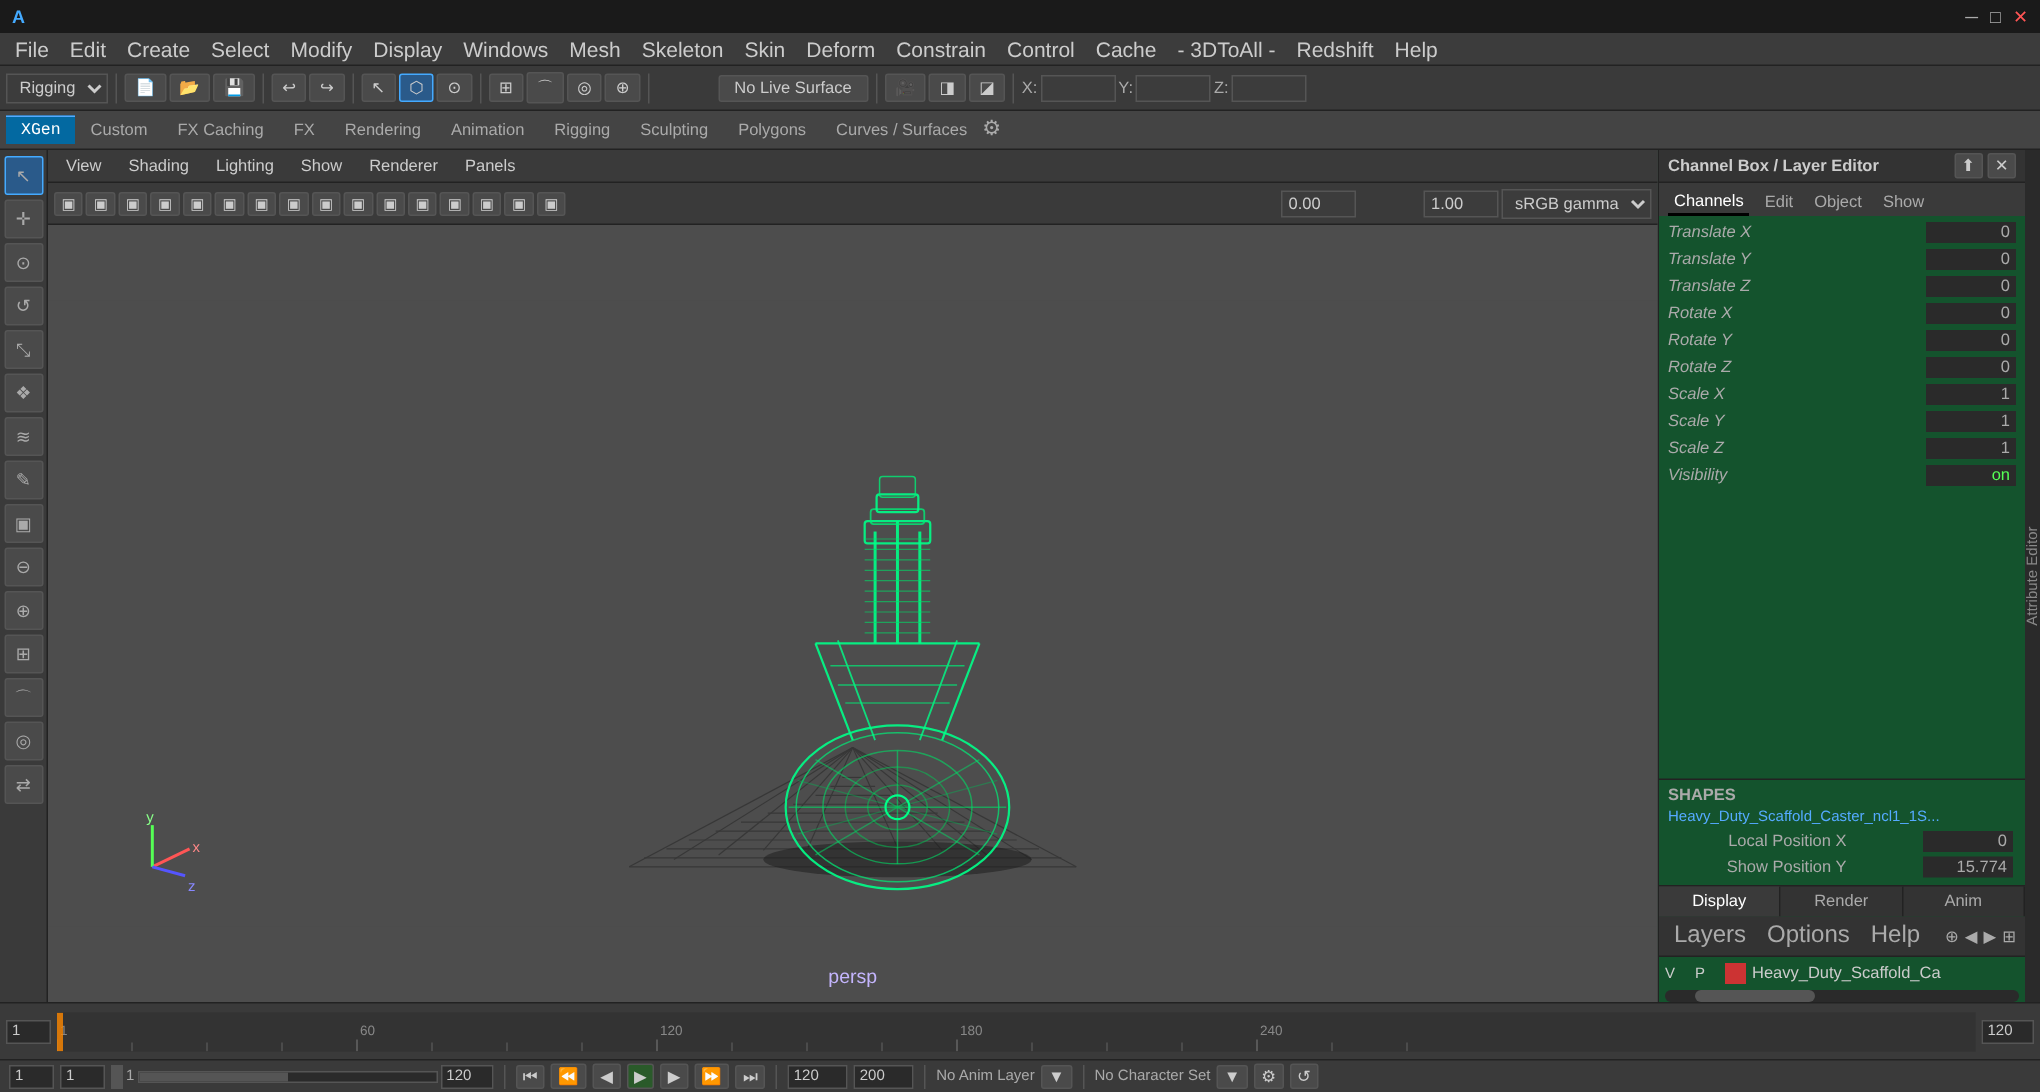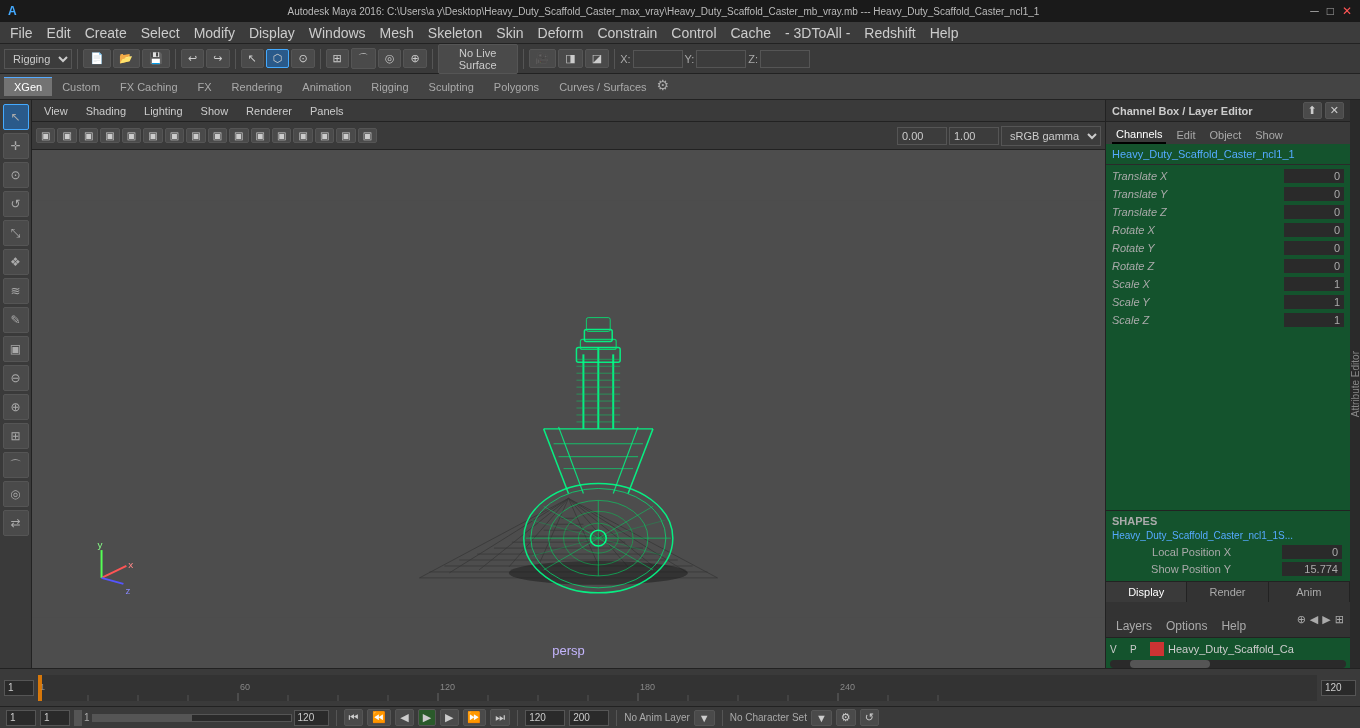--- a/index.html
+++ b/index.html
@@ -29,21 +29,21 @@
     .toolbar-item { padding: 2px 6px; color: #ccc; font-size: 11px; cursor: pointer; background: #4a4a4a; border: 1px solid #555; border-radius: 2px; }
     .toolbar-sep { width: 1px; height: 20px; background: #555; margin: 0 3px; }
     .toolbar-dropdown { background: #3c3c3c; border: 1px solid #555; color: #ccc; padding: 2px 4px; font-size: 11px; }
 
     
     #modetabs {
       width: 100%; height: 26px; background: #444; display: flex; align-items: center; padding: 0 30px 0 4px;
       border-bottom: 1px solid #222;
     }
     .modetab { padding: 3px 10px; color: #aaa; font-size: 11px; cursor: pointer; border-top: 1px solid transparent; }
-    .modetab.active { background: #737373; color: #fff; border-top: 1px solid #5af; }
+    .modetab.active { background: #0369a1; color: #fff; border-top: 1px solid #5af; font-family: Liberation Mono, monospace; }
     .modetab-icon { width: 20px; height: 20px; cursor: pointer; }
 
     
     #main { display: flex; width: 100%; height: calc(728px - 22px - 22px - 30px - 26px - 30px - 22px - 22px); }
 
     
     #lefttool { width: 32px; background: #3a3a3a; border-right: 1px solid #222; display: flex; flex-direction: column; align-items: center; padding: 4px 2px; gap: 3px; }
     .ltool { width: 26px; height: 26px; background: #4a4a4a; border: 1px solid #555; border-radius: 2px; cursor: pointer; display: flex; align-items: center; justify-content: center; color: #aaa; font-size: 12px; }
     .ltool.active { background: #2a5a8a; border-color: #4af; }
 
@@ -76,21 +76,21 @@
     .section-label { color: #aaa; font-size: 11px; font-weight: bold; margin-bottom: 3px; }
     .shape-name { color: #5af; font-size: 10px; margin-bottom: 2px; }
     .shape-channel-row { display: flex; align-items: center; height: 17px; padding: 0 2px; gap: 43px; }
     .shape-channel-name { flex: 1; color: #aaa; font-size: 11px; text-align: right; padding-right: 8px; }
     .shape-channel-value { width: 60px; color: #aaa; font-size: 11px; background: #2a2a2a; padding: 1px 4px; text-align: right; }
 
     #display-tabs { display: flex; border-top: 1px solid #222; background: #333; }
     .disp-tab { flex: 1; padding: 4px; text-align: center; color: #aaa; font-size: 11px; cursor: pointer; border-right: 1px solid #222; }
     .disp-tab.active { background: #3a3a3a; color: #fff; }
     #layer-tabs { display: flex; gap: 6px; padding: 2px 6px; align-items: center; background: #333; border-bottom: 1px solid #222; }
-    .layer-tab { color: #aaa; font-size: 12px; cursor: pointer; padding: 2px 4px; margin-top: 13px; }
+    .layer-tab { color: #aaa; font-size: 16px; cursor: pointer; padding: 2px 4px; }
     .layer-header-icons { display: flex; gap: 4px; margin-left: auto; }
     .lh-icon { color: #aaa; font-size: 11px; cursor: pointer; }
 
     #layer-row { display: flex; align-items: center; height: 22px; padding: 0 4px; gap: 4px; }
     .layer-v { width: 16px; color: #ccc; font-size: 10px; cursor: pointer; }
     .layer-p { width: 16px; color: #ccc; font-size: 10px; cursor: pointer; }
     .layer-color { width: 14px; height: 14px; background: #cc3333; }
     .layer-name { color: #ccc; font-size: 11px; }
 
     
@@ -109,21 +109,20 @@
     .icon-btn { background: #4a4a4a; border: 1px solid #555; border-radius: 2px; cursor: pointer; padding: 1px 4px; color: #ccc; font-size: 11px; }
 
     
     #scaffold-svg { position: absolute; top: 0; left: 0; width: 100%; height: 100%; }
   </style>
 </head>
 <body>
 
 <div id="titlebar">
   <span style="color:#4af;font-weight:bold;font-size:12px;">A</span>
-  <span class="title" style="font-size:10px;">Autodesk Maya 2016: C:\Users\a y\Desktop\Heavy_Duty_Scaffold_Caster_max_vray\Heavy_Duty_Scaffold_Caster_mb_vray.mb  ---  Heavy_Duty_Scaffold_Caster_ncl1_1</span>
   <div class="win-controls">
     <span>─</span>
     <span>□</span>
     <span style="color:#f55;">✕</span>
   </div>
 </div>
 
 <div id="menubar">
 <span>File</span>
     <span>Edit</span>
@@ -159,21 +158,21 @@
   <div class="toolbar-sep"></div>
   <span class="toolbar-item">↖</span>
   <span class="toolbar-item" style="background:#2a5a8a;border-color:#4af;">⬡</span>
   <span class="toolbar-item">⊙</span>
   <div class="toolbar-sep"></div>
   <span class="toolbar-item">⊞</span>
   <span class="toolbar-item">⌒</span>
   <span class="toolbar-item">◎</span>
   <span class="toolbar-item">⊕</span>
   <div class="toolbar-sep"></div>
-  <span class="toolbar-item" style="width:80px;text-align:center;">No Live Surface</span>
+  <span class="toolbar-item" style="width:100px;text-align:center;margin-left:41px;">No Live Surface</span>
   <div class="toolbar-sep"></div>
   <span class="toolbar-item">🎥</span>
   <span class="toolbar-item">◨</span>
   <span class="toolbar-item">◪</span>
   <div class="toolbar-sep"></div>
   <span style="color:#aaa;font-size:11px;">X:</span>
   <input type="text" class="toolbar-dropdown" style="width: 50px;" value="">
   <span style="color:#aaa;font-size:11px;">Y:</span>
   <input type="text" class="toolbar-dropdown" style="width: 50px;" value="">
   <span style="color:#aaa;font-size:11px;">Z:</span>
@@ -235,21 +234,21 @@
         <span class="vt-item">▣</span>
         <span class="vt-item">▣</span>
         <span class="vt-item">▣</span>
         <span class="vt-item">▣</span>
         <span class="vt-item">▣</span>
         <span class="vt-item">▣</span>
         <span class="vt-item">▣</span>
         <span class="vt-item">▣</span>
         <div style="flex: 1 1 0%;"></div>
         <input type="text" class="toolbar-dropdown" value="0.00" style="width: 50px;">
-        <input type="text" class="toolbar-dropdown" value="1.00" style="width: 50px;">
+        <input type="text" class="toolbar-dropdown" value="1.00" style="width: 50px; margin-left: 43px;">
         <select class="toolbar-dropdown"><option>sRGB gamma</option></select>
       </div>
     <div id="viewport-canvas">
 
       <svg id="scaffold-svg" viewBox="0 0 1080 420">
 
         <rect width="1080" height="420" fill="#4d4d4d"></rect>
 
         <g opacity="0.5">
 
@@ -346,21 +345,20 @@
         <span class="icon-btn">⬆</span>
         <span class="icon-btn">✕</span>
       </div>
     </div>
     <div id="channels-tabs">
       <span class="ch-tab active">Channels</span>
       <span class="ch-tab">Edit</span>
       <span class="ch-tab">Object</span>
       <span class="ch-tab">Show</span>
     </div>
-    <div id="object-name">Heavy_Duty_Scaffold_Caster_ncl1_1</div>
     <div id="channels-list">
     <div class="channel-row">
           <span class="channel-name">Translate X</span>
           <span class="channel-value">0</span>
         </div>
         <div class="channel-row">
           <span class="channel-name">Translate Y</span>
           <span class="channel-value">0</span>
         </div>
         <div class="channel-row">
@@ -383,20 +381,24 @@
           <span class="channel-name">Scale X</span>
           <span class="channel-value">1</span>
         </div>
         <div class="channel-row">
           <span class="channel-name">Scale Y</span>
           <span class="channel-value">1</span>
         </div>
         <div class="channel-row">
           <span class="channel-name">Scale Z</span>
           <span class="channel-value">1</span>
+        </div>
+        <div class="channel-row">
+          <span class="channel-name">Visibility</span>
+          <span class="channel-value" style="color: rgb(85, 255, 85);">on</span>
         </div>
       </div>
     <div id="shapes-section">
       <div class="section-label">SHAPES</div>
       <div class="shape-name">Heavy_Duty_Scaffold_Caster_ncl1_1S...</div>
     <div class="shape-channel-row">
           <span class="shape-channel-name">Local Position X</span>
           <span class="shape-channel-value">0</span>
         </div>
         <div class="shape-channel-row">

